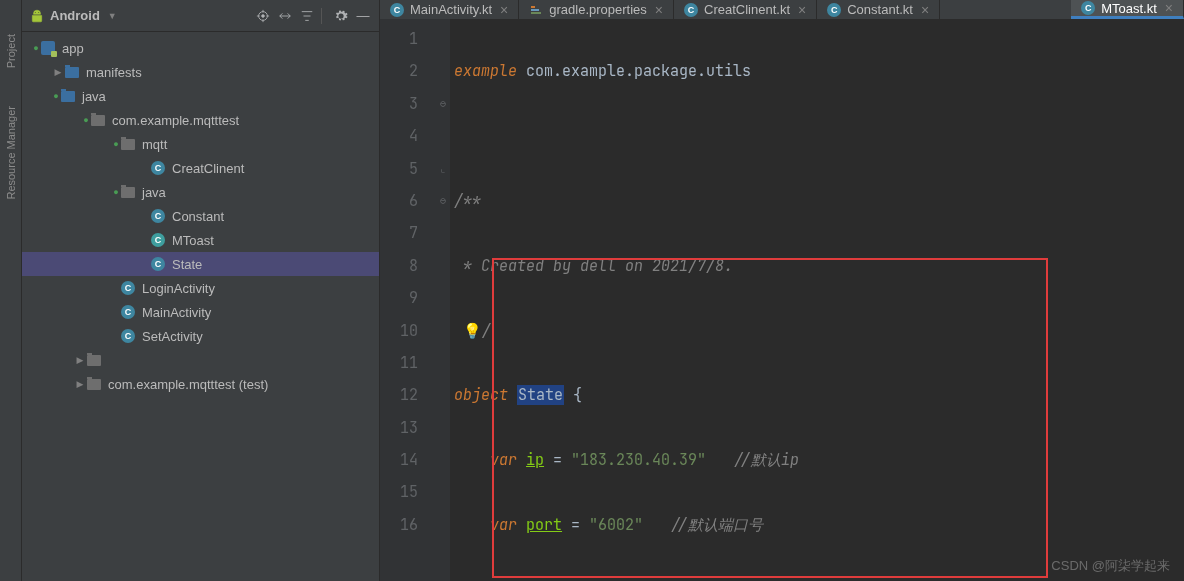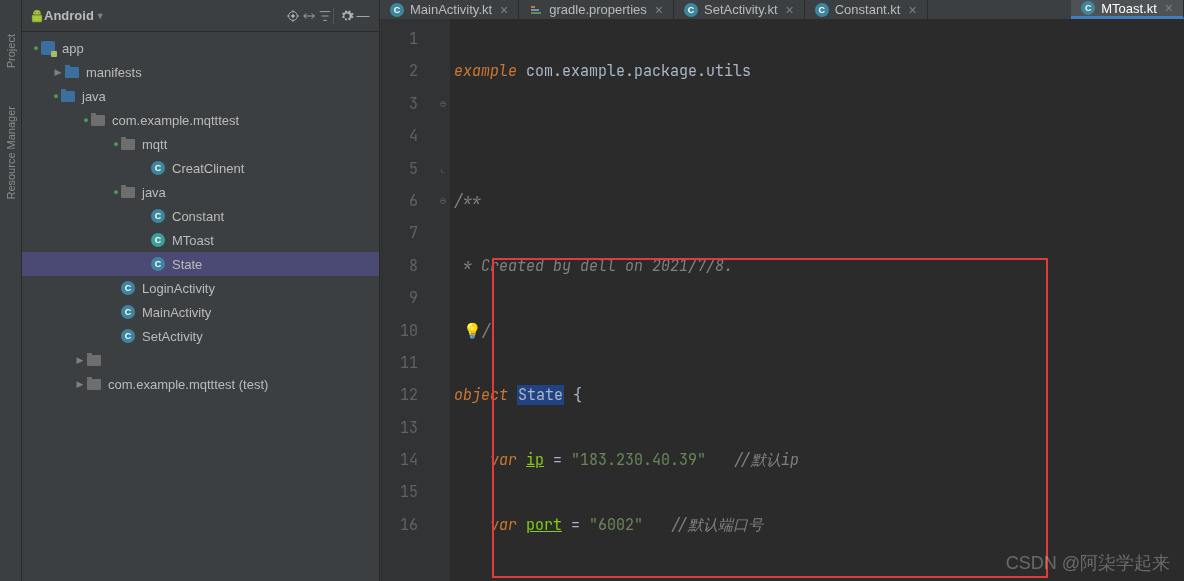--- a/index.html
+++ b/index.html
@@ -5,21 +5,21 @@
 * { margin: 0; padding: 0; box-sizing: border-box; }
 body { font-family: "Segoe UI", Arial, sans-serif; background: #2b2b2b; color: #a9b7c6; font-size: 13px; overflow: hidden; width: 1184px; height: 581px; position: relative; }
 .main { display: flex; height: 100%; }
 
 
 .vstrip { width: 22px; background: #3c3f41; border-right: 1px solid #2b2b2b; display: flex; flex-direction: column; align-items: center; padding-top: 30px; color: #8c8c8c; font-size: 11px; }
 .vstrip-text { writing-mode: vertical-lr; transform: rotate(180deg); padding: 4px 0; cursor: pointer; }
 
 
 .sidebar { width: 358px; background: #3c3f41; border-right: 1px solid #2b2b2b; display: flex; flex-direction: column; }
-.sb-top { display: flex; align-items: center; height: 32px; padding: 0 8px; border-bottom: 1px solid #2b2b2b; }
+.sb-top { display: flex; align-items: center; height: 32px; padding: 0 8px; border-bottom: 1px solid #2b2b2b; gap: 6px; }
 .sb-top .android-ico { width: 14px; height: 14px; }
 .sb-top .title { color: #bbbbbb; font-weight: bold; font-size: 13px; }
 .sb-top .drop { color: #808080; font-size: 9px; margin-left: 2px; }
 .sb-top .spacer { flex: 1; }
 .sb-top .tool-ico { width: 16px; height: 16px; color: #afb1b3; cursor: pointer; display: flex; align-items: center; justify-content: center; }
 .tree { flex: 1; padding-top: 4px; overflow: hidden; }
 .tree-row { display: flex; align-items: center; height: 24px; color: #bbbbbb; cursor: pointer; white-space: nowrap; }
 .tree-row.selected { background: #4b4a75; }
 .tree-arrow { width: 12px; color: #808080; font-size: 9px; text-align: center; }
 .tree-ico { width: 16px; height: 16px; margin-right: 6px; display: inline-flex; align-items: center; justify-content: center; }
@@ -58,21 +58,21 @@
 .kw { color: #cc7832; font-style: italic; }
 .str { color: #6a8759; }
 .cmt { color: #808080; font-style: italic; }
 .id { color: #a9b7c6; }
 .prop { color: #84cc16; text-decoration: underline; }
 .obj-name { color: #a9b7c6; background: #214283; padding: 0 1px; }
 .bulb { color: #f0a732; }
 
 .red-box { position: absolute; border: 2px solid #e03c3c; left: 492px; top: 258px; width: 556px; height: 320px; pointer-events: none; }
 
-.watermark { position: absolute; bottom: 6px; right: 14px; color: rgba(200,200,200,0.4); font-size: 18px; }
+.watermark { position: absolute; bottom: 6px; right: 14px; color: rgba(200,200,200,0.4); font-size: 13px; }
 </style>
 </head>
 <body>
 
 <div class="main">
   <div class="vstrip">
     <div class="vstrip-text">Project</div>
     <div style="height:30px"></div>
     <div class="vstrip-text">Resource Manager</div>
   </div>
@@ -231,21 +231,21 @@
               <span class="c"></span>
             </span>
           </span>
           <span>gradle.properties</span>
           <span class="close">×</span>
         </div>
       <div class="tab">
           <span class="tab-ico">
             <span class="kt-ico">C</span>
           </span>
-          <span>SetActivity.kt</span>
+          <span>CreatClinent.kt</span>
           <span class="close">×</span>
         </div>
       <div class="tab">
           <span class="tab-ico">
             <span class="kt-ico">C</span>
           </span>
           <span>Constant.kt</span>
           <span class="close">×</span>
         </div>
       <div style="flex:1"></div>

